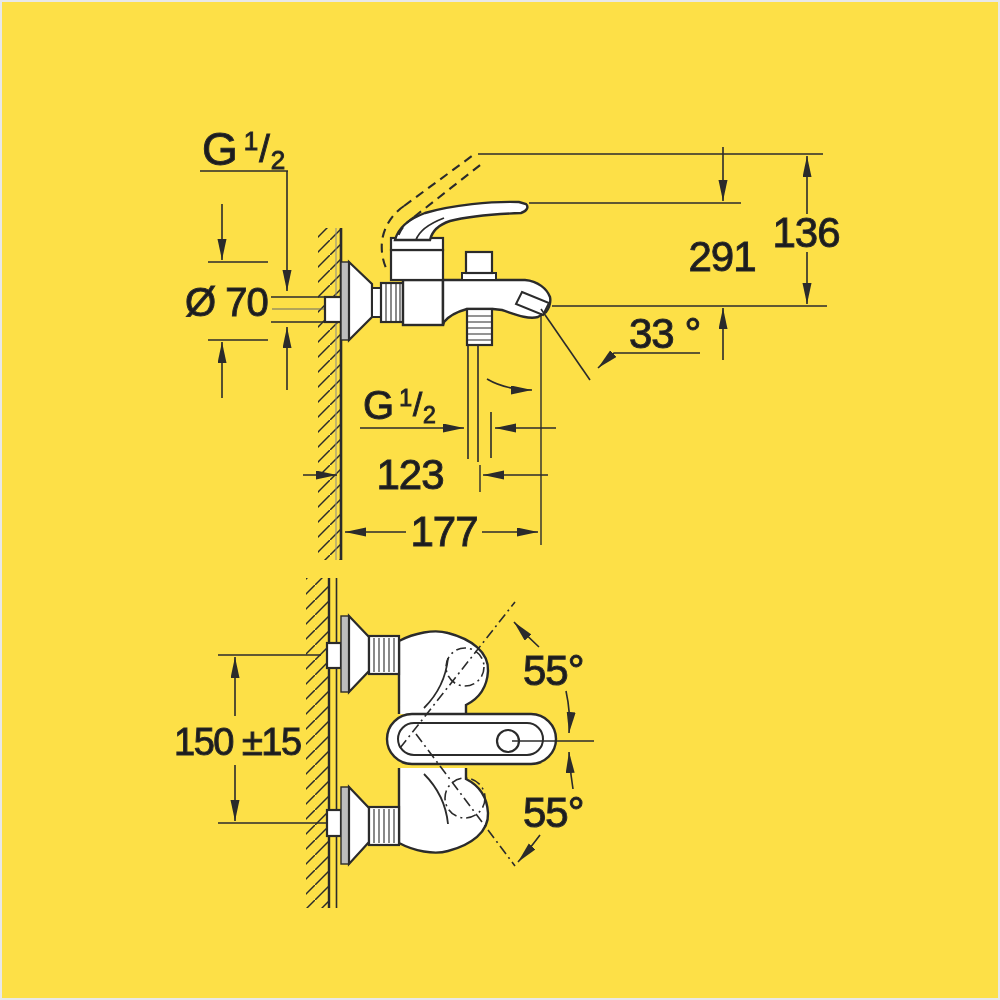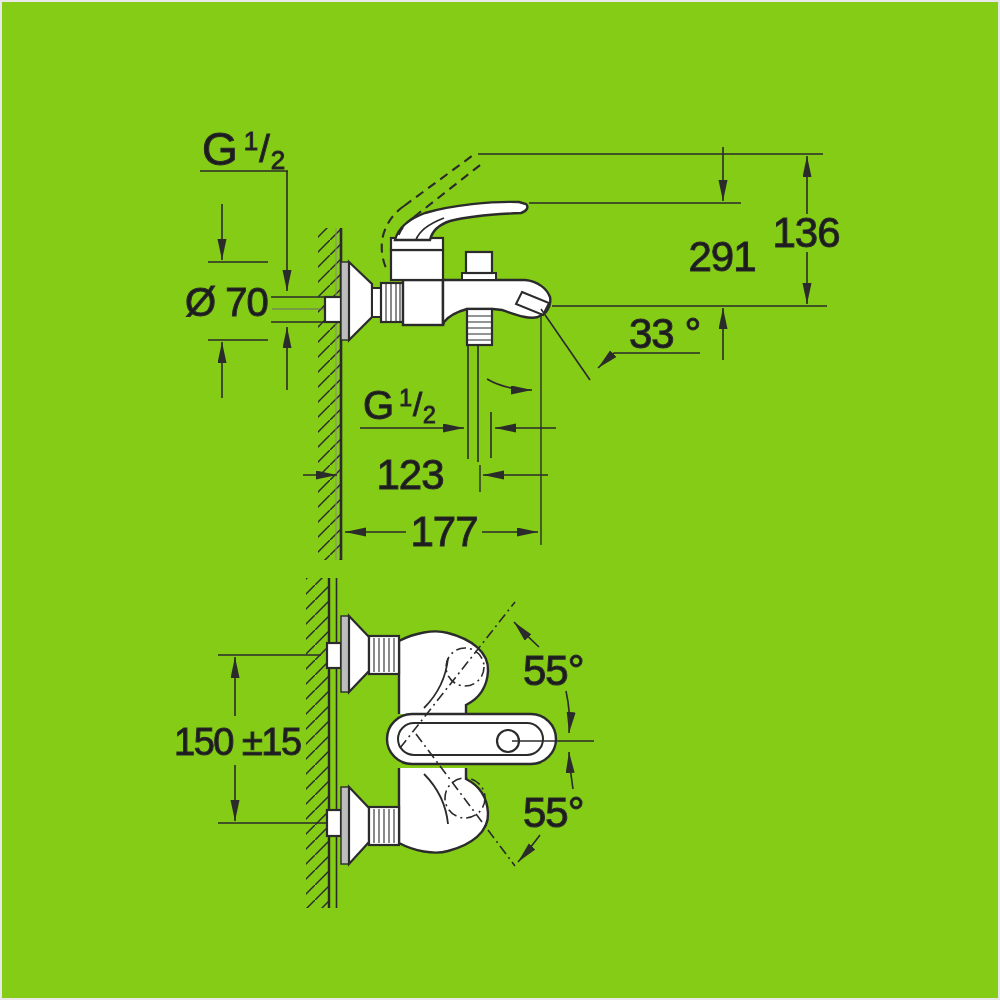--- a/index.html
+++ b/index.html
@@ -1,16 +1,16 @@
 <!DOCTYPE html>
 <html><head>
 <meta charset="utf-8">
 <style>
   html,body{margin:0;padding:0;background:#ffffff;}
-  .stage{position:relative;width:1000px;height:1000px;background:#84cc16;overflow:hidden;}
+  .stage{position:relative;width:1000px;height:1000px;background:#fde047;overflow:hidden;}
   svg{display:block;}
   text{font-family:"Liberation Sans","DejaVu Sans",sans-serif;fill:#1c1c1c;}
   .dim{font-size:42px;letter-spacing:-1px;}
   .dim-mid{font-size:42px;letter-spacing:-1px;text-anchor:middle;}
 </style>
 </head>
 <body>
 
 <div class="stage">
 <svg width="1000" height="1000" viewBox="0 0 1000 1000">

